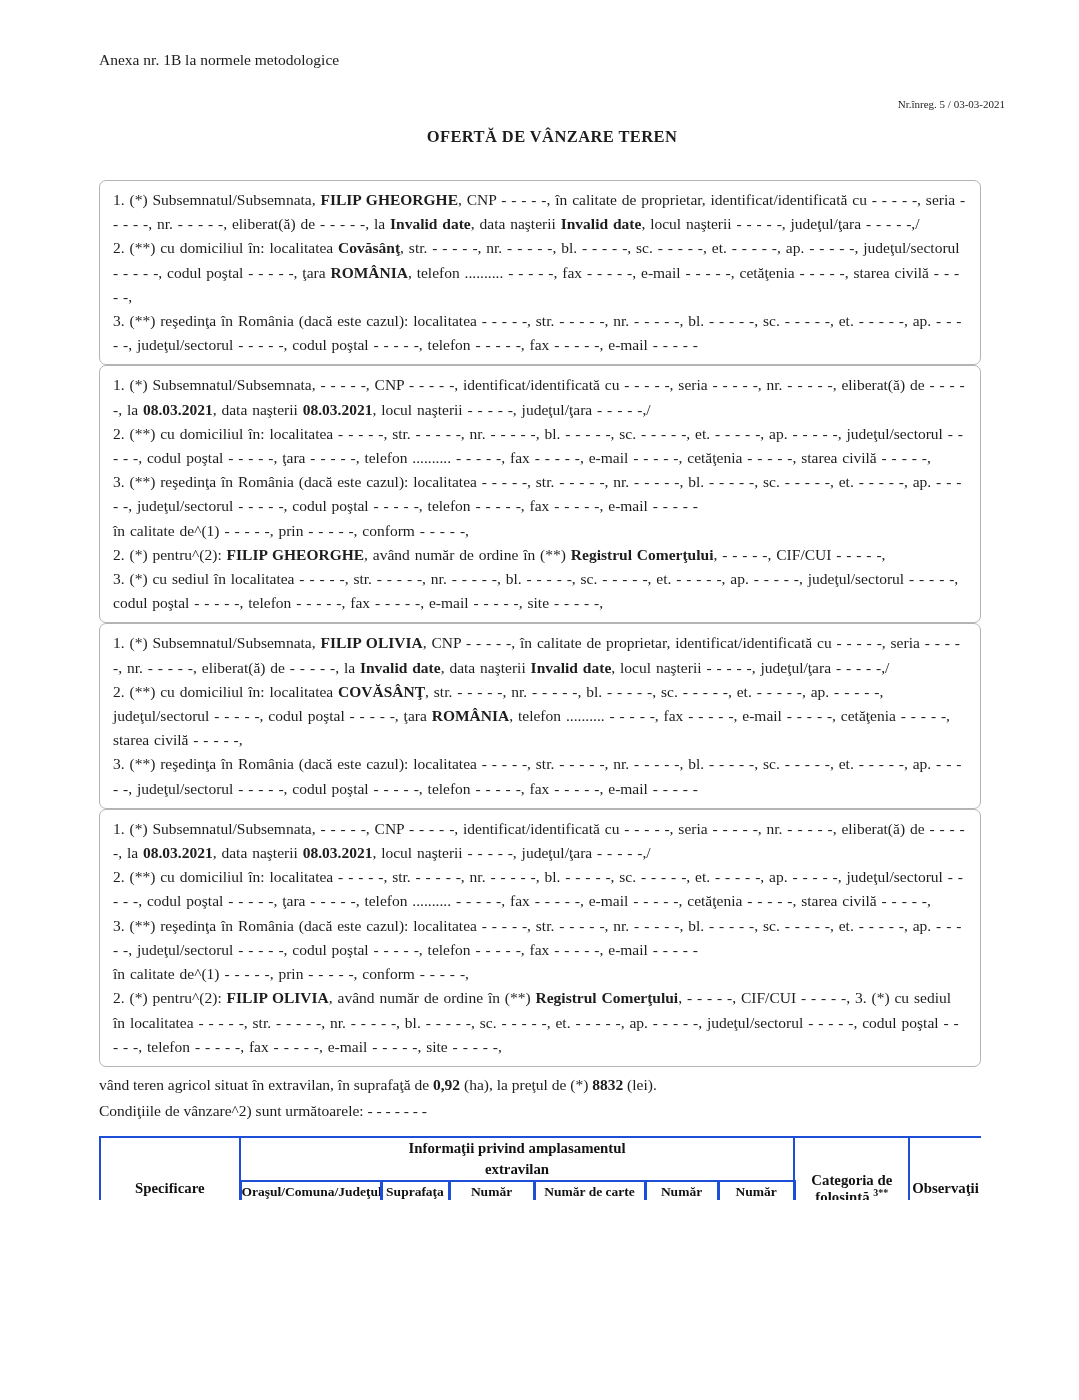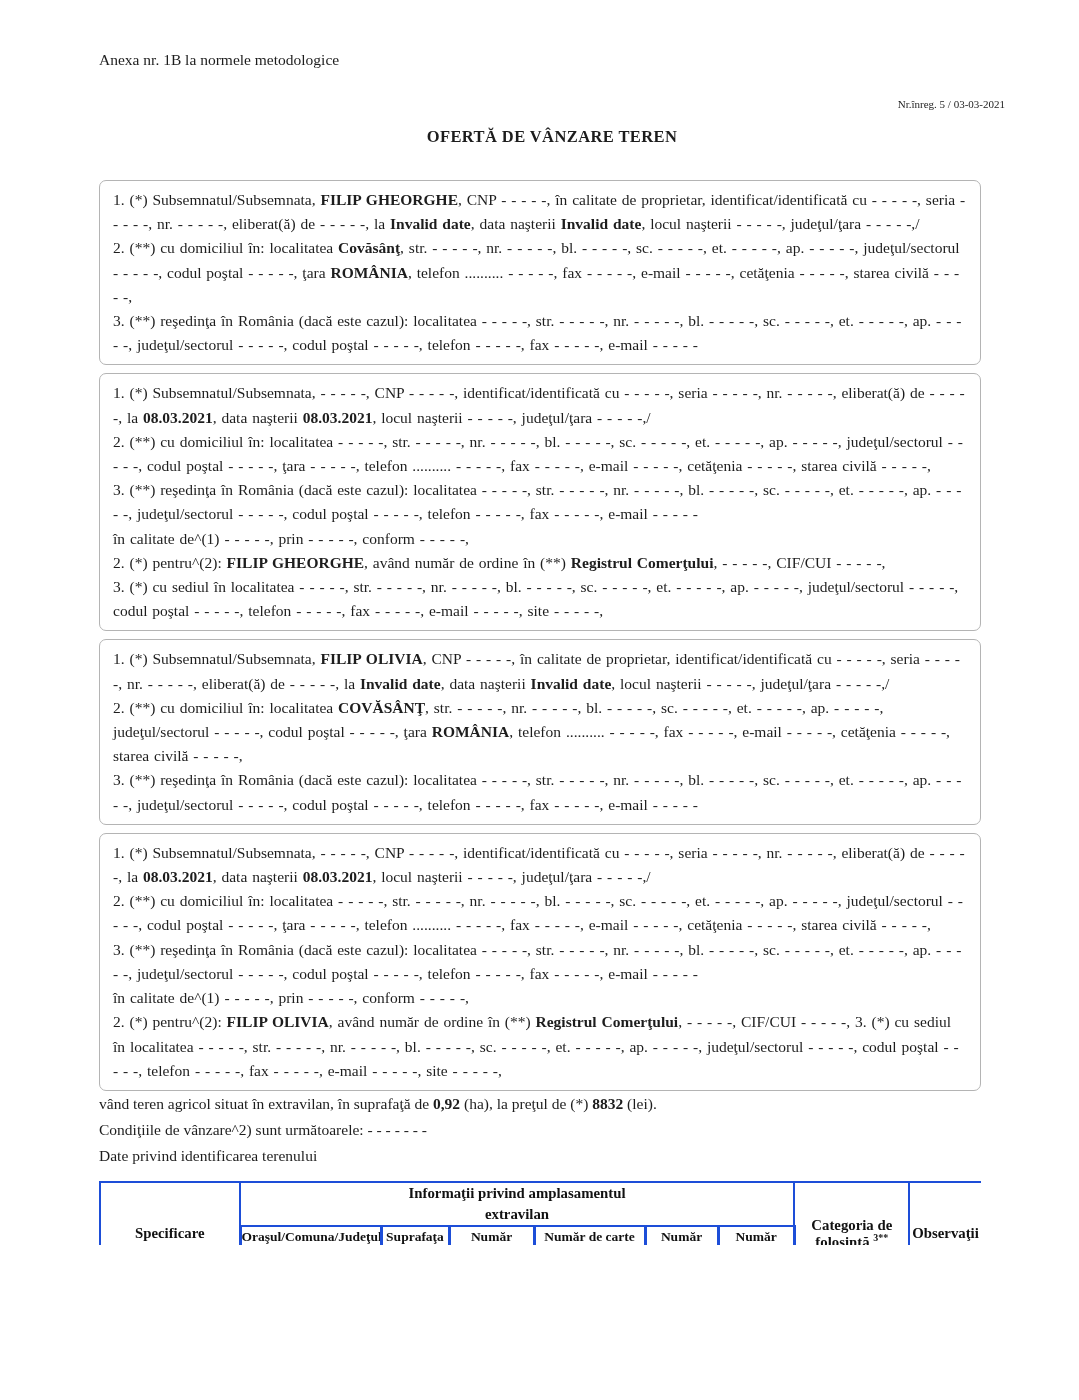--- a/index.html
+++ b/index.html
@@ -7,26 +7,26 @@
     width:1079px;height:1400px;background:#ffffff;overflow:hidden;
     font-family:"Liberation Serif","DejaVu Serif",serif;color:#1d1d1d;
   }
   .page{position:relative;width:1079px;height:1400px;overflow:hidden;}
   .content{position:absolute;left:99px;top:0;width:906px;}
   .annex{margin-top:50px;font-size:15.5px;line-height:19px;}
   .reg{margin-top:26px;text-align:right;font-size:11px;line-height:19px;}
   .doc-title{margin:13px 0 0 0;text-align:center;font-size:16.5px;font-weight:bold;letter-spacing:.4px;line-height:20px;}
   .box{
     border:1px solid #b4b4b4;border-radius:7px;
-    padding:7px 13px;margin-top:8px;background:#fff;
+    padding:7px 13px;background:#fff;
     box-sizing:border-box;width:882px;
   }
   .box.first{margin-top:33px;}
   .box p{margin:0;font-size:15.5px;line-height:24.2px;word-spacing:1px;}
-  .closing{}
+  .closing{margin-top:5px;}
   .closing p{margin:0;font-size:15.5px;line-height:26px;}
   .tbl-clip{margin-top:12px;height:64px;overflow:hidden;width:882px;}
   table.land{
     border-collapse:collapse;table-layout:fixed;width:882px;
     font-size:14.8px;font-weight:bold;text-align:center;color:#111;
   }
   table.land td{border:2px solid #1d4ed8;padding:0;vertical-align:middle;}
   td.grp{border-bottom:4px solid #000;padding:3px 0 4px 0;}
   td.grp div{line-height:21px;}
   td.spec,td.cat,td.obs{padding-bottom:16px;}
@@ -71,21 +71,20 @@
         <p><span>1. (*) Subsemnatul/Subsemnata, - - - - -, CNP - - - - -, identificat/identificată cu - - - - -, seria - - - - -, nr. - - - - -, eliberat(ă) de - - - - -, la </span><b>08.03.2021</b><span>, data naşterii </span><b>08.03.2021</b><span>, locul naşterii - - - - -, judeţul/ţara - - - - -,/</span></p>
         <p><span>2. (**) cu domiciliul în: localitatea - - - - -, str. - - - - -, nr. - - - - -, bl. - - - - -, sc. - - - - -, et. - - - - -, ap. - - - - -, judeţul/sectorul - - - - -, codul poştal - - - - -, ţara - - - - -, telefon .......... - - - - -, fax - - - - -, e-mail - - - - -, cetăţenia - - - - -, starea civilă - - - - -,</span></p>
         <p><span>3. (**) reşedinţa în România (dacă este cazul): localitatea - - - - -, str. - - - - -, nr. - - - - -, bl. - - - - -, sc. - - - - -, et. - - - - -, ap. - - - - -, judeţul/sectorul - - - - -, codul poştal - - - - -, telefon - - - - -, fax - - - - -, e-mail - - - - -</span></p>
         <p><span>în calitate de^(1) - - - - -, prin - - - - -, conform - - - - -,</span></p>
         <p><span>2. (*) pentru^(2): </span><b>FILIP OLIVIA</b><span>, având număr de ordine în (**) </span><b>Registrul Comerţului</b><span>, - - - - -, CIF/CUI - - - - -, 3. (*) cu sediul în localitatea - - - - -, str. - - - - -, nr. - - - - -, bl. - - - - -, sc. - - - - -, et. - - - - -, ap. - - - - -, judeţul/sectorul - - - - -, codul poştal - - - - -, telefon - - - - -, fax - - - - -, e-mail - - - - -, site - - - - -,</span></p>
       </section>
 
     <div class="closing">
       <p><span>vând teren agricol situat în extravilan, în suprafaţă de </span><b>0,92</b><span> (ha), la preţul de (*) </span><b>8832</b><span> (lei).</span></p>
       <p>Condiţiile de vânzare^2) sunt următoarele: - - - - - - -</p>
-      <p>Date privind identificarea terenului</p>
     </div>
 
     <div class="tbl-clip">
       <table class="land">
         <colgroup>
           <col style="width:140px">
             <col style="width:141px">
             <col style="width:68px">
           <col style="width:85px">
             <col style="width:111px">

